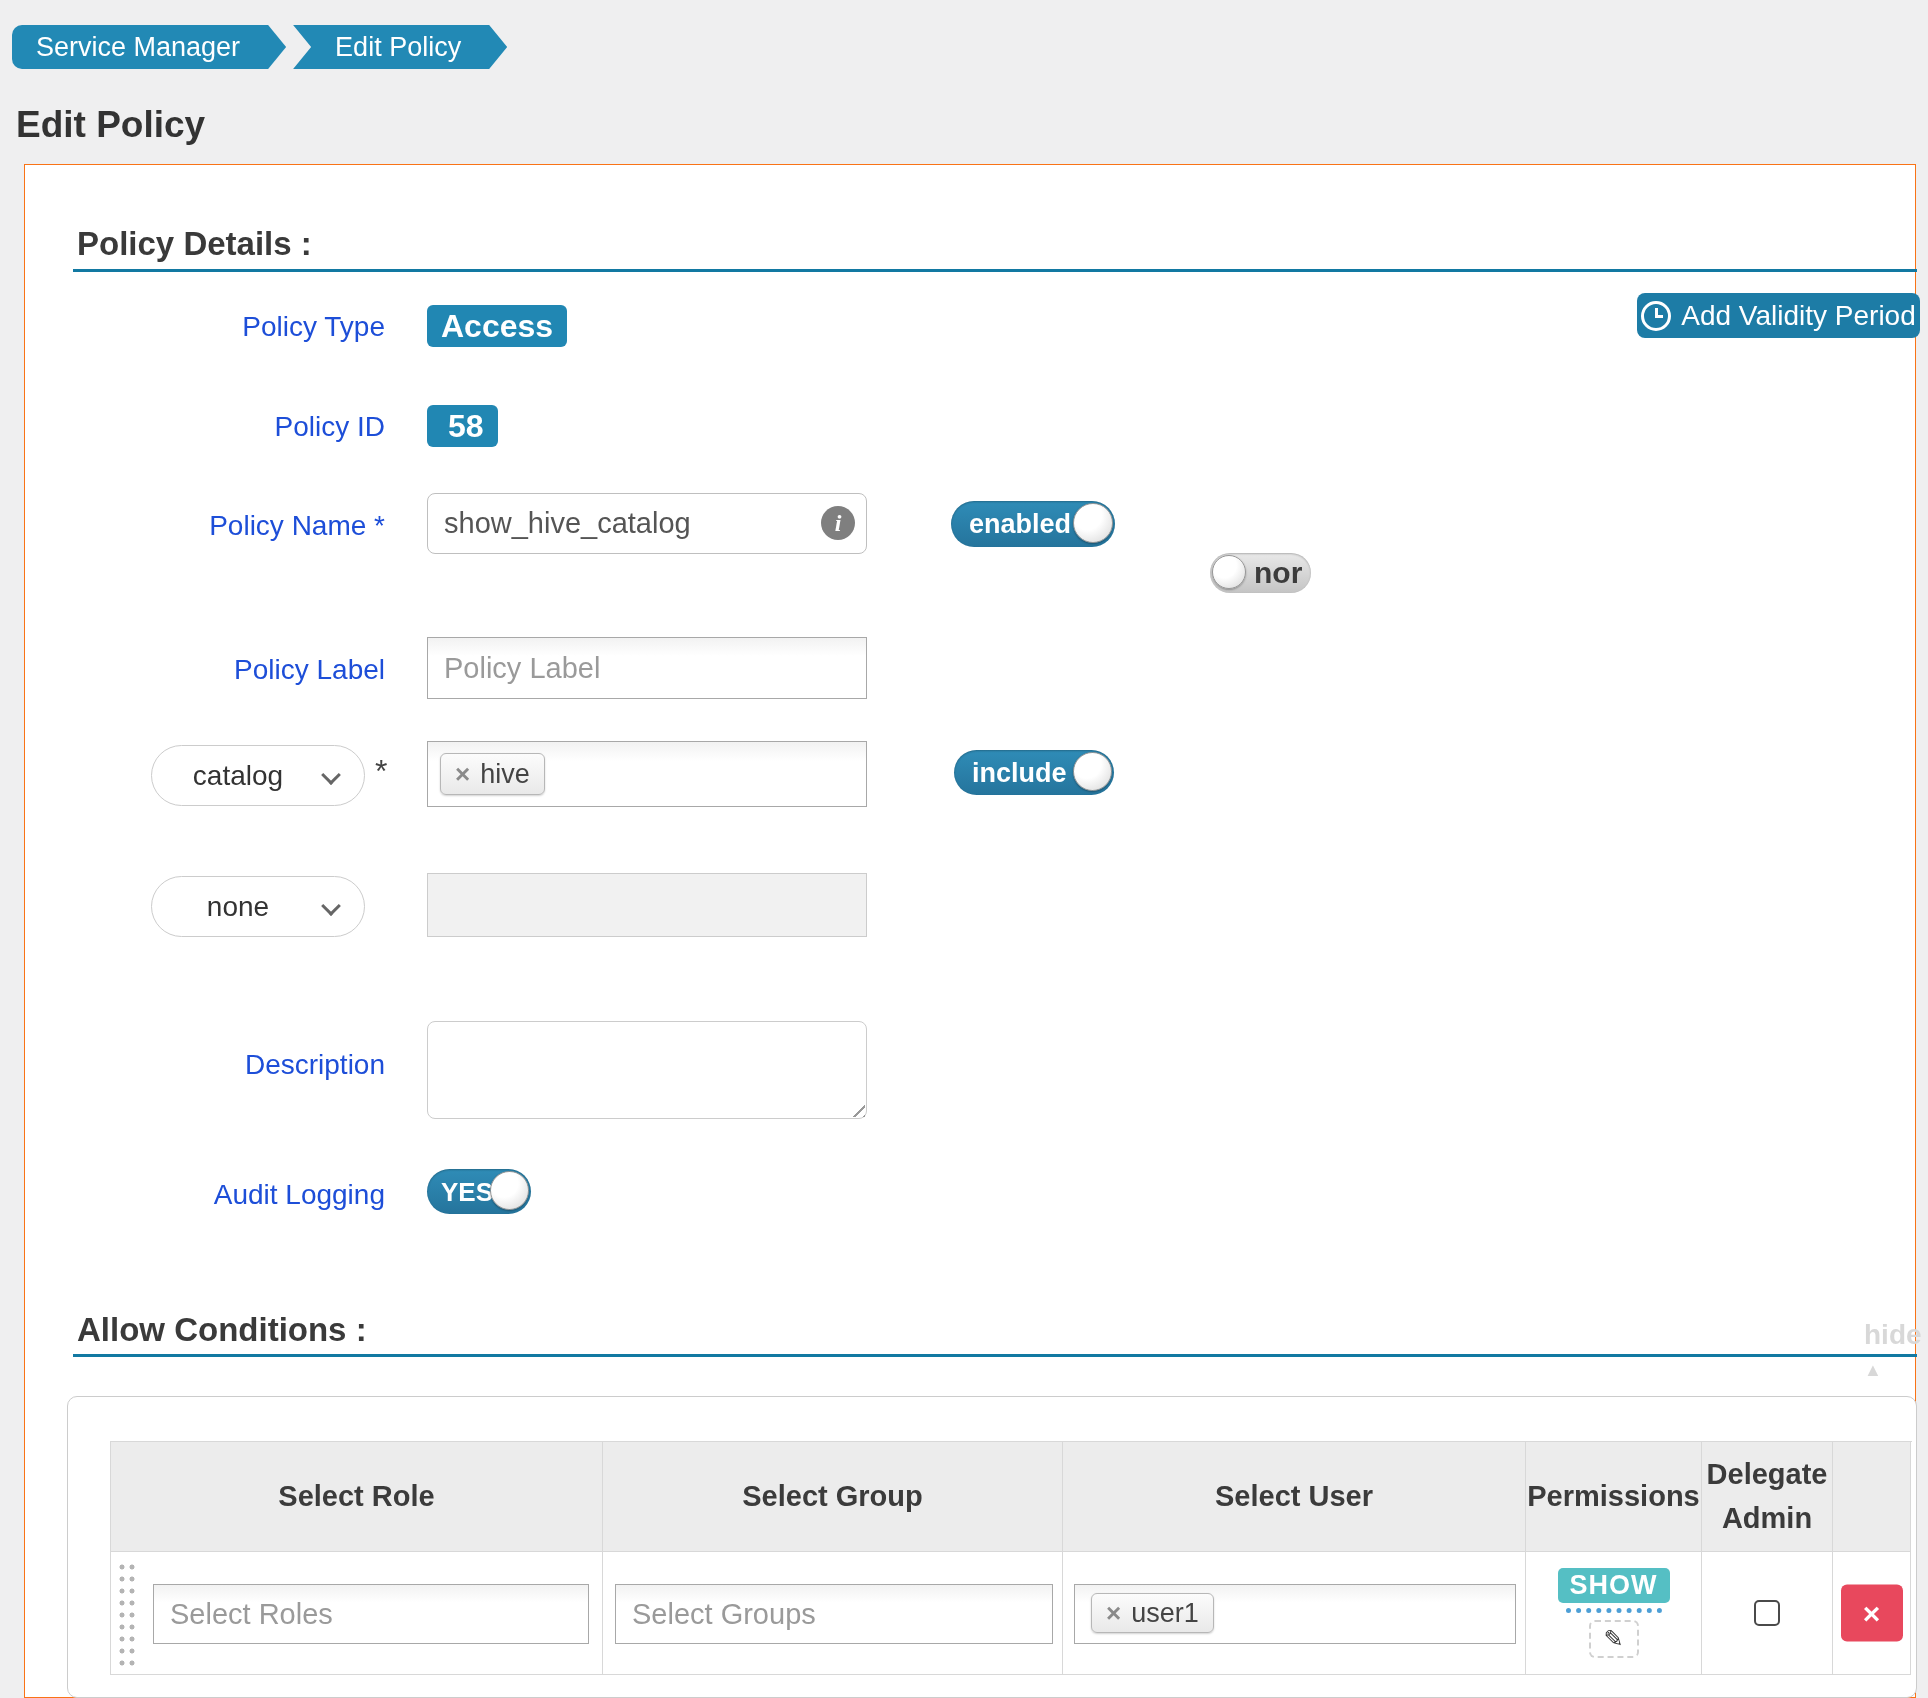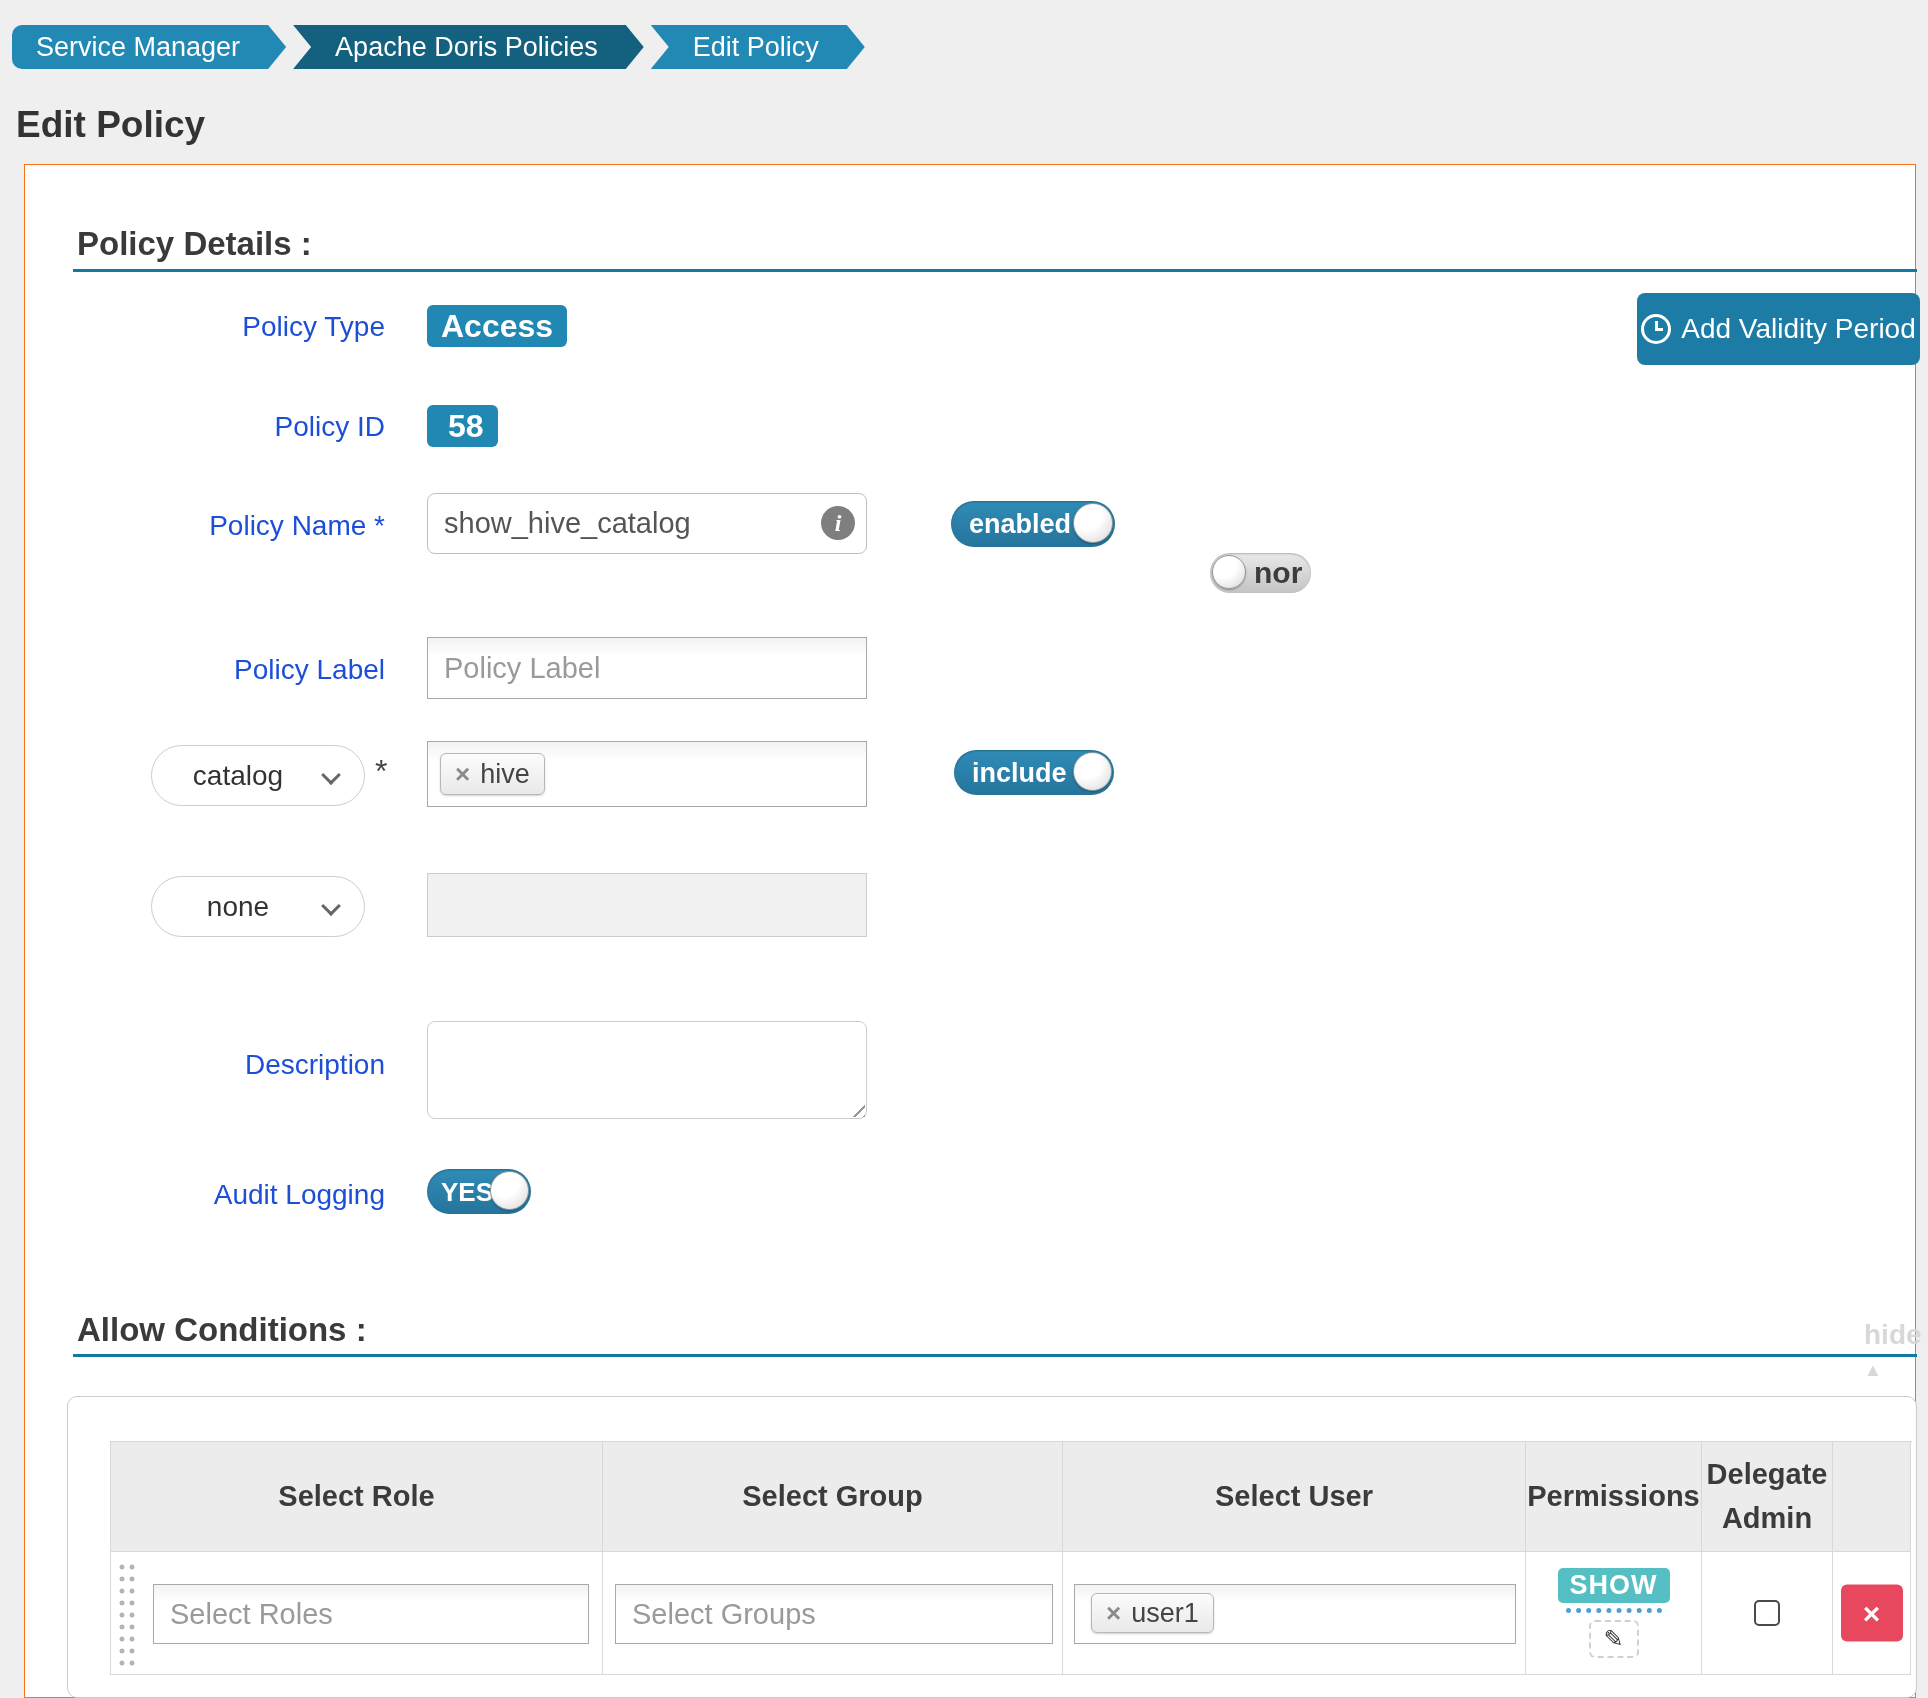--- a/index.html
+++ b/index.html
@@ -30,21 +30,21 @@
   
   .page-title { position:absolute; left:16px; top:104px; font-size:37px; font-weight:bold; color:#333; }
   .panel {
     position:absolute; left:24px; top:164px; width:1892px; height:1534px;
     background:#fff; border:1px solid #f97316;
   }
   .section-heading { position:absolute; left:52px; font-size:33px; font-weight:bold; color:#3a3a3a; }
   .teal-rule { position:absolute; left:48px; width:1844px; height:3px; background:#1279a2; }
   
   .btn-validity {
-    position:absolute; left:1612px; top:128px; width:283px; height:72px;
+    position:absolute; left:1612px; top:128px; width:283px; height:45px;
     background:#1d7ca6; border:none; border-radius:8px; color:#fff; font-size:28px;
     display:flex; align-items:center; justify-content:center; gap:10px; cursor:pointer;
     font-family:"Liberation Sans", sans-serif;
   }
   .clock { position:relative; width:30px; height:30px; border:3px solid #fff; border-radius:50%; }
   .clock:before { content:""; position:absolute; left:11px; top:4px; width:3px; height:10px; background:#fff; }
   .clock:after  { content:""; position:absolute; left:11px; top:11px; width:8px; height:3px; background:#fff; }
   
   .flabel { position:absolute; left:60px; width:300px; text-align:right; font-size:28px; color:#1d4ed8; }
   .badge {
@@ -157,21 +157,20 @@
     position:absolute; left:50%; top:50%; transform:translate(-50%,-50%);
     width:62px; height:57px; background:#e8485d; border:none; border-radius:6px;
     color:#fff; font-weight:bold; font-size:30px; cursor:pointer;
   }
 </style>
 </head>
 <body>
 
 <div class="breadcrumb">
   <div class="crumb first">Service Manager</div>
-  <div class="crumb mid">Apache Doris Policies</div>
   <div class="crumb last">Edit Policy</div>
 </div>
 
 <div class="page-title">Edit Policy</div>
 
 <div class="panel">
 
   <div class="section-heading" style="top:60px;">Policy Details :</div>
   <div class="teal-rule" style="top:104px;"></div>
 

